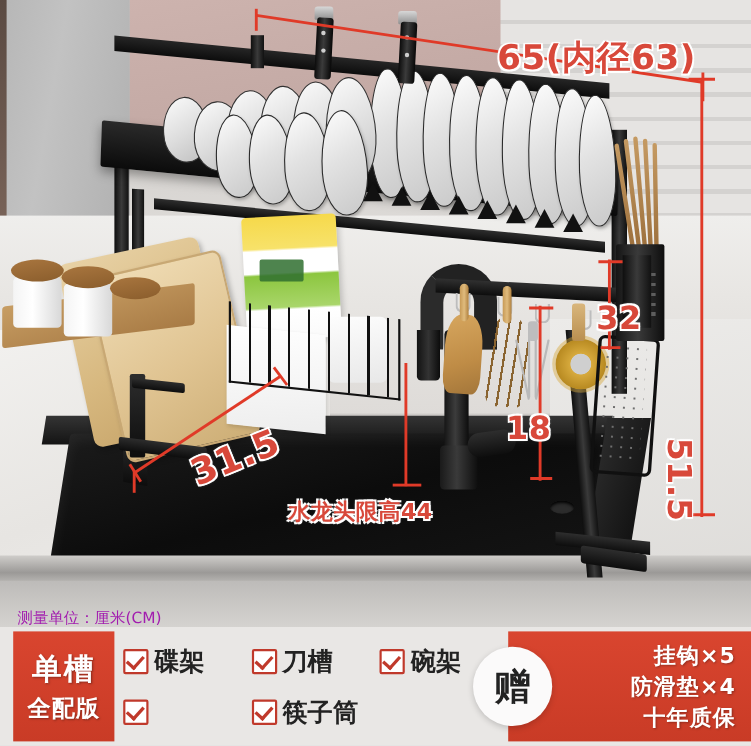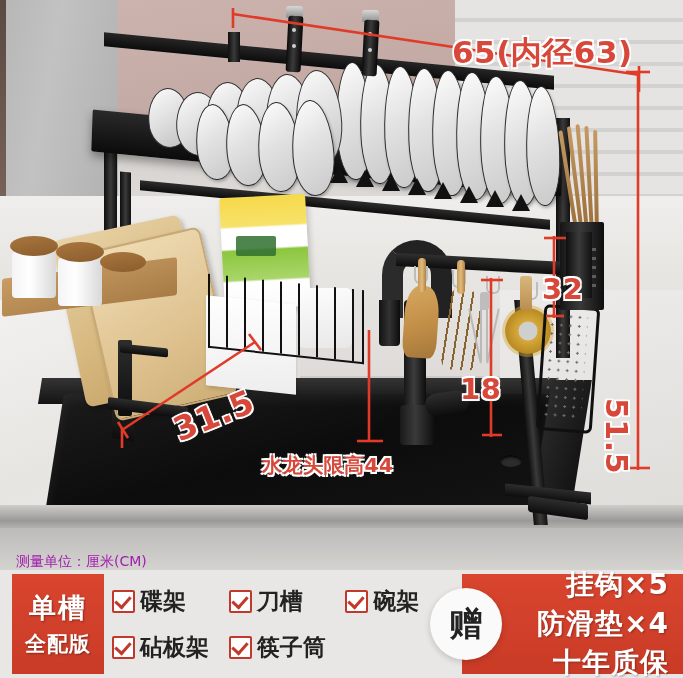--- a/index.html
+++ b/index.html
@@ -191,21 +191,21 @@
   .gift-circle{position:absolute;left:430px;top:18px;width:72px;height:72px;border-radius:50%;
     background:#fbfafa;display:flex;align-items:center;justify-content:center;z-index:3;
     box-shadow:0 2px 6px rgba(0,0,0,.18);}
   .gift-circle span{font-size:33px;font-weight:bold;color:#222;
     font-family:"DejaVu Sans","Liberation Sans",sans-serif;}
 
   .gift-panel{position:absolute;left:462px;top:4px;width:221px;height:100px;
     background:linear-gradient(180deg,#d9452f,#c93b26);
     display:flex;flex-direction:column;align-items:flex-end;justify-content:center;
     padding-right:14px;box-sizing:border-box;gap:1px;}
-  .gift-line{color:#fff;font-size:28px;font-weight:bold;letter-spacing:1px;
+  .gift-line{color:#fff;font-size:20px;font-weight:bold;letter-spacing:1px;
     font-family:"DejaVu Sans","Liberation Sans",sans-serif;
     text-shadow:1px 1px 2px rgba(0,0,0,.3);}
 </style>
 </head>
 <body>
 
 <div id="page">
 
   <div id="photo">
 
@@ -403,21 +403,20 @@
       <div class="feat">
         <span class="cbox"></span>
         <span>刀槽</span>
       </div>
       <div class="feat">
         <span class="cbox"></span>
         <span>碗架</span>
       </div>
       <div class="feat">
         <span class="cbox"></span>
-        <span>砧板架</span>
       </div>
       <div class="feat">
         <span class="cbox"></span>
         <span>筷子筒</span>
       </div>
     </div>
 
     <div class="gift-circle">
       <span>赠</span>
     </div>

